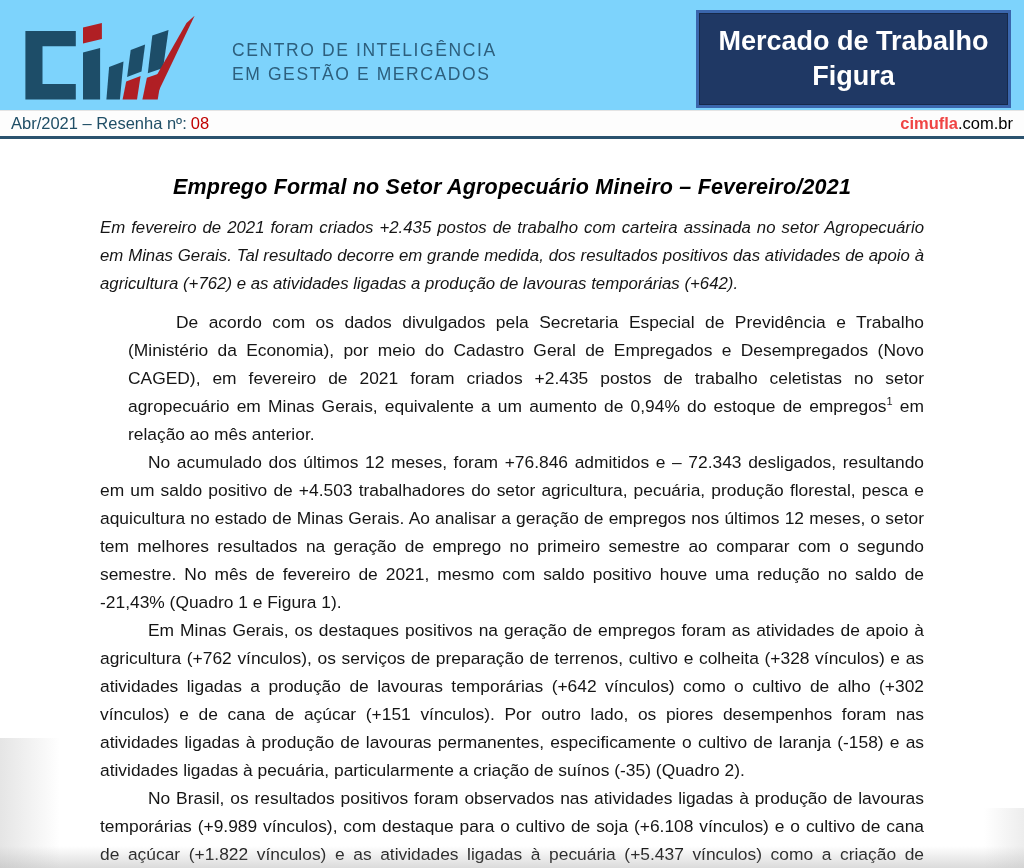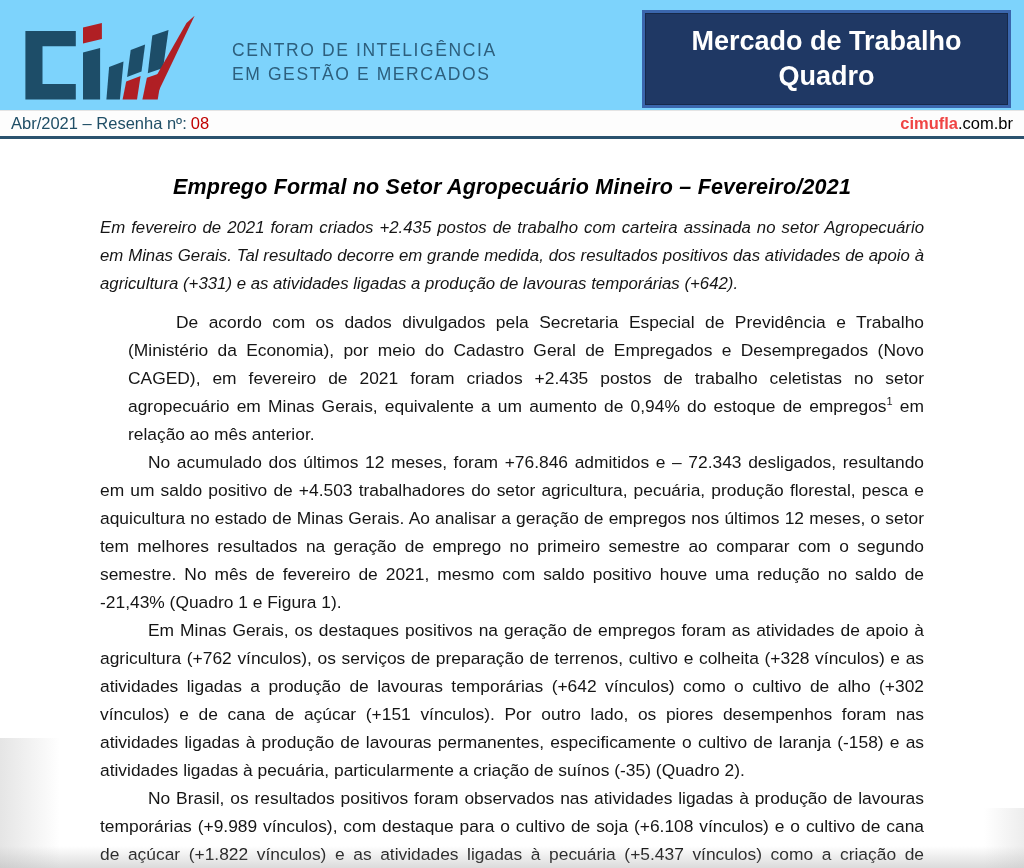--- a/index.html
+++ b/index.html
@@ -19,21 +19,21 @@
   }
   .logo-wrap { display:flex; align-items:center; margin-left:10px; }
   .logo-svg { width:200px; height:90px; margin-top:6px; }
   .org-name {
     margin-left:22px; margin-top:14px;
     color:#2d5f7d; font-size:17.5px; letter-spacing:1.6px;
     line-height:24px; font-weight:500;
   }
   .banner {
     position:absolute; top:10px; right:13px;
-    width:369px; height:98px;
+    width:315px; height:98px;
     background:#1f3864; border:3px solid #3a66ad;
     display:flex; flex-direction:column; align-items:center; justify-content:center;
     color:#ffffff; font-weight:bold; font-size:27px; line-height:35px;
     text-align:center;
     box-shadow:0 0 0 1px #16294a inset;
     margin-left:32px;
   }
 
   .meta-bar {
     height:29px; background:#fdfdfd;
@@ -136,37 +136,37 @@
 
         <polygon points="140,90 185,11 194,3 151,93" fill="#b01f24"></polygon>
       </svg>
       <div class="org-name">
         <div>CENTRO DE INTELIGÊNCIA</div>
         <div>EM GESTÃO E MERCADOS</div>
       </div>
     </div>
     <div class="banner">
       <div>Mercado de Trabalho</div>
-      <div>Quadro</div>
+      <div>Figura</div>
     </div>
   </div>
 
   <div class="meta-bar">
     <div class="meta-left">
       <span>Abr/2021 – Resenha nº:</span><span class="issue-number">08</span>
     </div>
     <div class="meta-right">
       <span class="site-bold">cimufla</span><span class="site-suffix">.com.br</span>
     </div>
   </div>
 
   <div class="doc">
     <h1 class="doc-title">Emprego Formal no Setor Agropecuário Mineiro – Fevereiro/2021</h1>
 
-    <p class="lead">Em fevereiro de 2021 foram criados +2.435 postos de trabalho com carteira assinada no setor Agropecuário em Minas Gerais. Tal resultado decorre em grande medida, dos resultados positivos das atividades de apoio à agricultura (+331) e as atividades ligadas a produção de lavouras temporárias (+642).</p>
+    <p class="lead">Em fevereiro de 2021 foram criados +2.435 postos de trabalho com carteira assinada no setor Agropecuário em Minas Gerais. Tal resultado decorre em grande medida, dos resultados positivos das atividades de apoio à agricultura (+762) e as atividades ligadas a produção de lavouras temporárias (+642).</p>
 
     <p class="body-p first"><span>De acordo com os dados divulgados pela Secretaria Especial de Previdência e Trabalho (Ministério da Economia), por meio do Cadastro Geral de Empregados e Desempregados (Novo CAGED), em fevereiro de 2021 foram criados +2.435 postos de trabalho celetistas no setor agropecuário em Minas Gerais, equivalente a um aumento de 0,94% do estoque de empregos</span><sup>1</sup><span> em relação ao mês anterior.</span></p>
 
     <p class="body-p">No acumulado dos últimos 12 meses, foram +76.846 admitidos e – 72.343 desligados, resultando em um saldo positivo de +4.503 trabalhadores do setor agricultura, pecuária, produção florestal, pesca e aquicultura no estado de Minas Gerais. Ao analisar a geração de empregos nos últimos 12 meses, o setor tem melhores resultados na geração de emprego no primeiro semestre ao comparar com o segundo semestre. No mês de fevereiro de 2021, mesmo com saldo positivo houve uma redução no saldo de -21,43% (Quadro 1 e Figura 1).</p>
 
     <p class="body-p">Em Minas Gerais, os destaques positivos na geração de empregos foram as atividades de apoio à agricultura (+762 vínculos), os serviços de preparação de terrenos, cultivo e colheita (+328 vínculos) e as atividades ligadas a produção de lavouras temporárias (+642 vínculos) como o cultivo de alho (+302 vínculos) e de cana de açúcar (+151 vínculos). Por outro lado, os piores desempenhos foram nas atividades ligadas à produção de lavouras permanentes, especificamente o cultivo de laranja (-158) e as atividades ligadas à pecuária, particularmente a criação de suínos (-35) (Quadro 2).</p>
 
     <p class="body-p">No Brasil, os resultados positivos foram observados nas atividades ligadas à produção de lavouras temporárias (+9.989 vínculos), com destaque para o cultivo de soja (+6.108 vínculos) e o cultivo de cana de açúcar (+1.822 vínculos) e as atividades ligadas à pecuária (+5.437 vínculos) como a criação de bovinos (+4.342 vínculos). Os resultados negativos que mais impactaram foram as atividades ligadas à produção de lavouras temporárias como o cultivo de melão (-2.363) e o cultivo de</p>
   </div>
 

